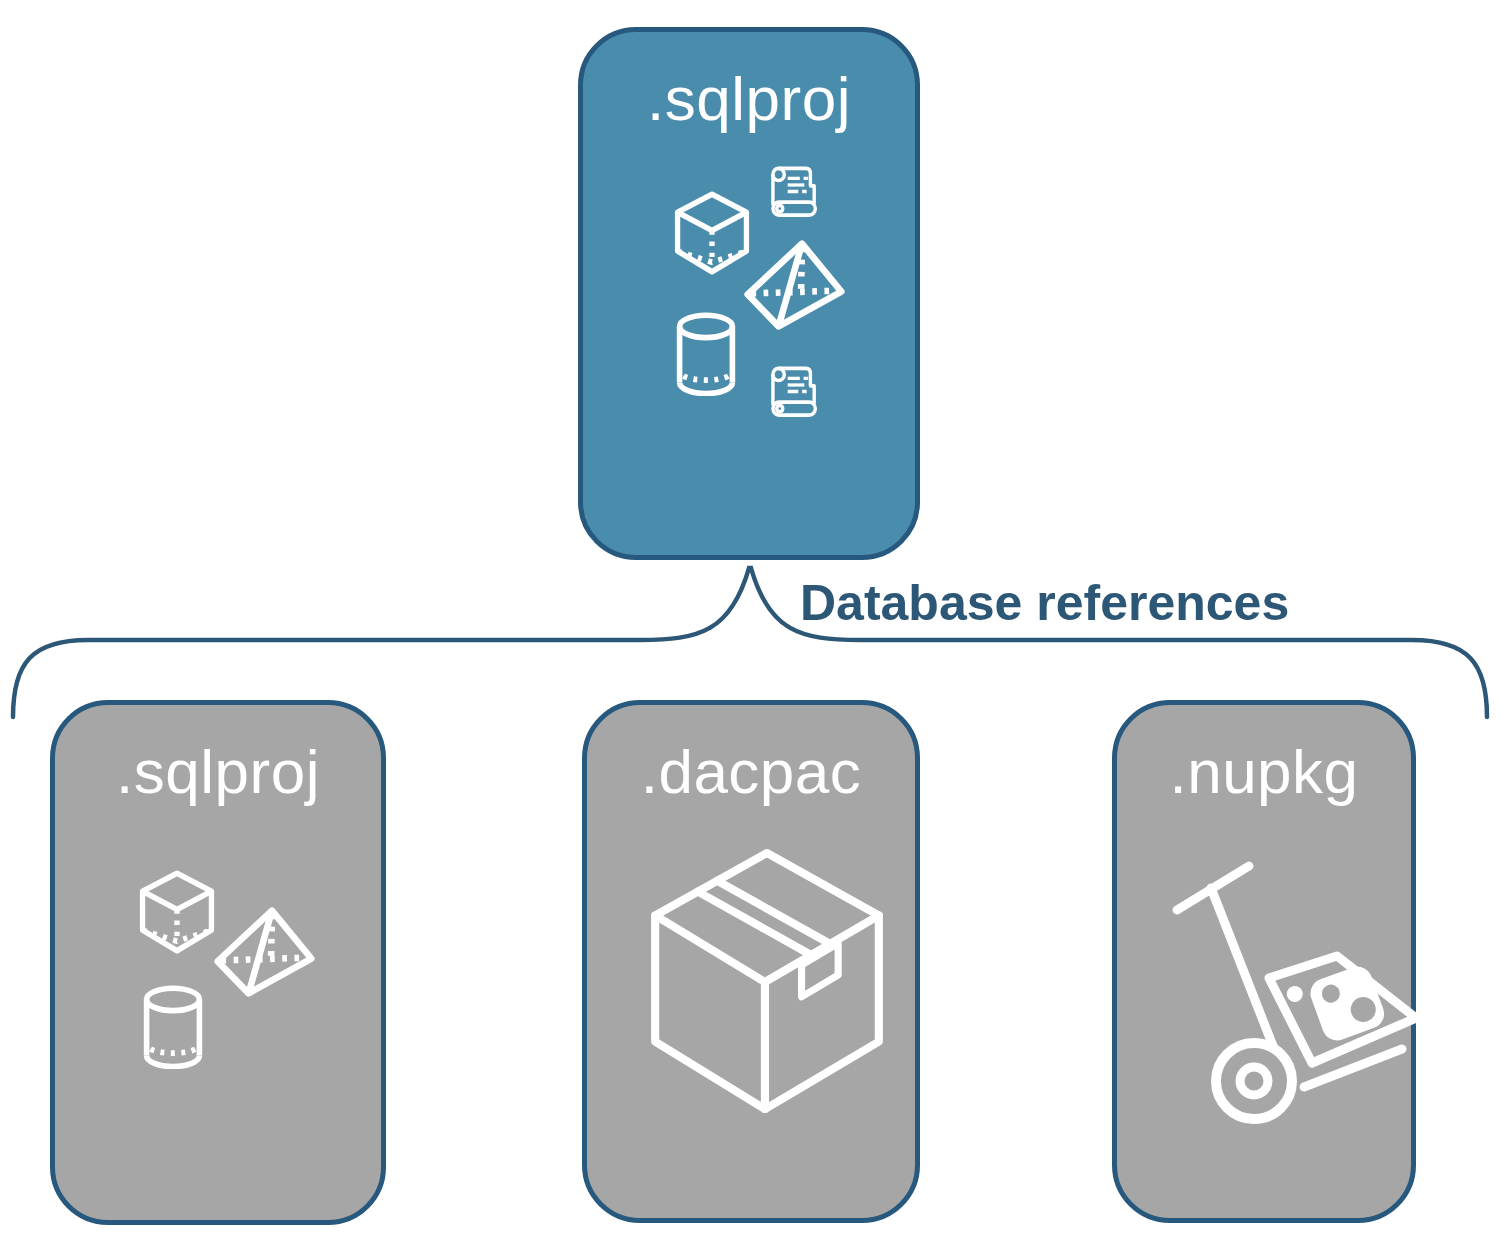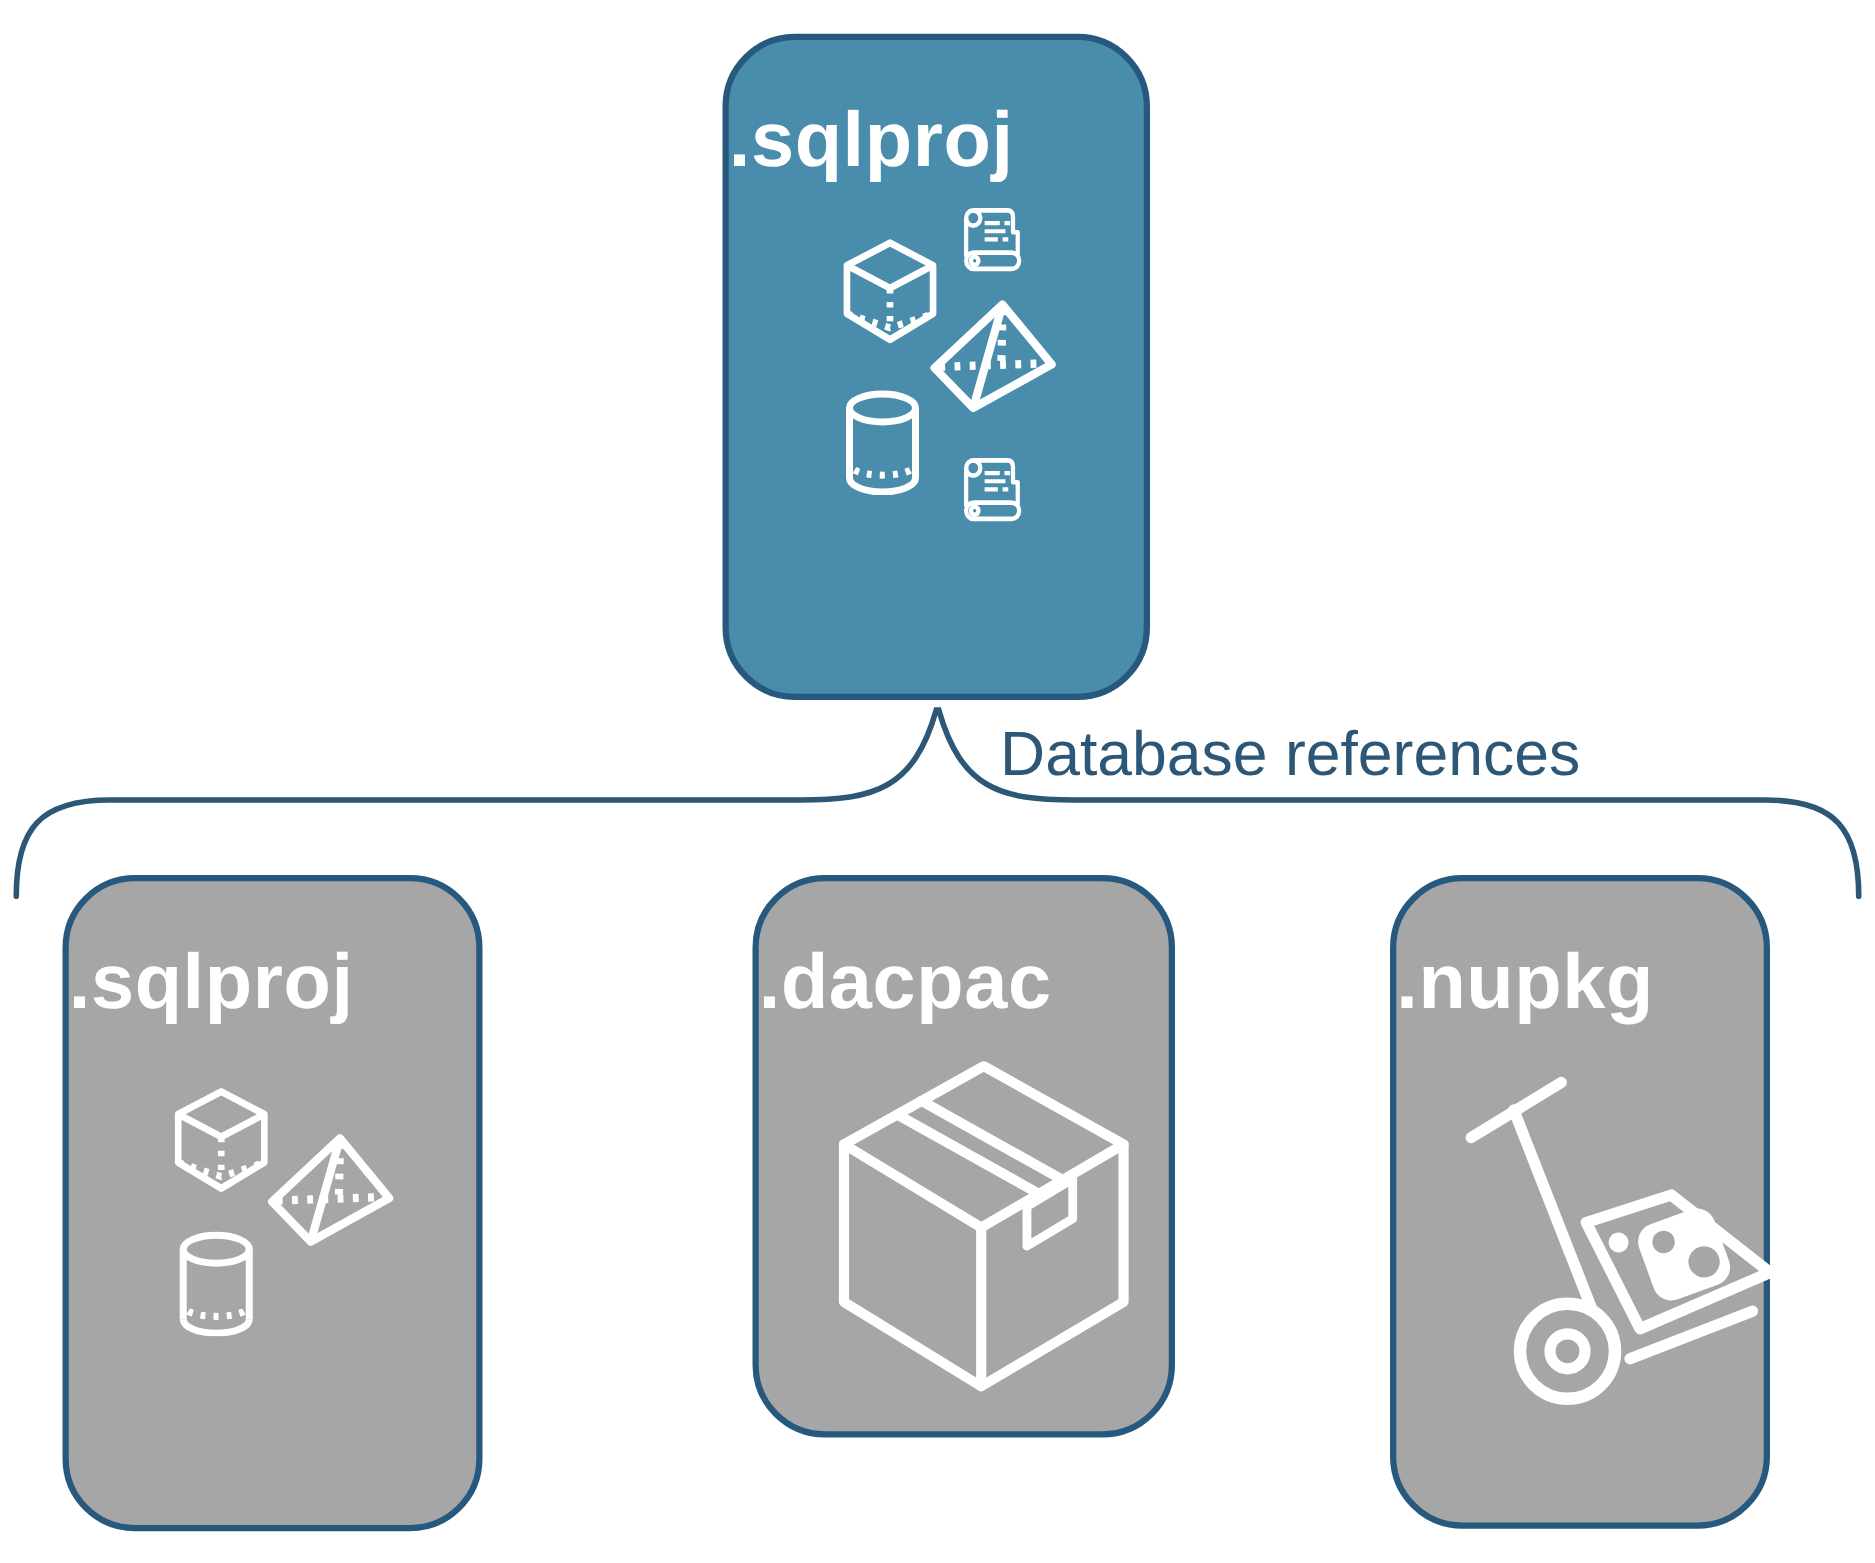--- a/index.html
+++ b/index.html
@@ -12,38 +12,38 @@
   }
   .card{
     position:absolute;
     box-sizing:border-box;
     border:5px solid #27587d;
     border-radius:58px;
   }
   .card.root{left:578px;top:27px;width:342px;height:533px;background:#4a8cab;}
   .card.child{background:#a6a6a6;}
   .card.child-1{left:50px;top:700px;width:336px;height:525px;}
-  .card.child-2{left:582px;top:700px;width:338px;height:450px;margin-left:20px;}
+  .card.child-2{left:582px;top:700px;width:338px;height:523px;}
   .card.child-3{left:1112px;top:700px;width:304px;height:523px;}
   .card-title{
-    text-align:left;
+    text-align:center;
     color:#ffffff;
-    font-weight:bold;
+    font-weight:normal;
     font-size:62px;
     line-height:1;
-    padding-top:50px;
+    padding-top:36px;
     letter-spacing:0.5px;
   }
   .icon{position:absolute;display:block;}
   .brace{position:absolute;left:0;top:555px;width:1500px;height:175px;}
   .connector-label{
     position:absolute;
     left:800px;top:574px;
     font-size:50px;
-    font-weight:normal;
+    font-weight:bold;
     color:#2d5776;
     white-space:nowrap;
   }
   .defs-holder{position:absolute;width:0;height:0;overflow:hidden;}
 </style>
 </head>
 <body>
 
 <div class="canvas">
 

